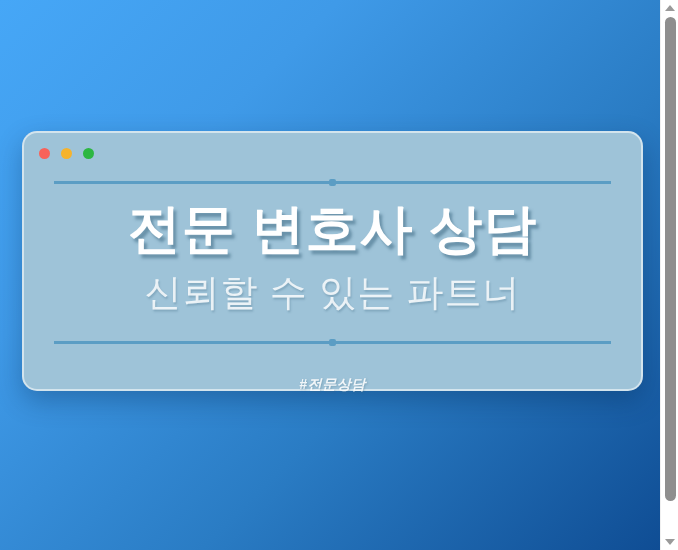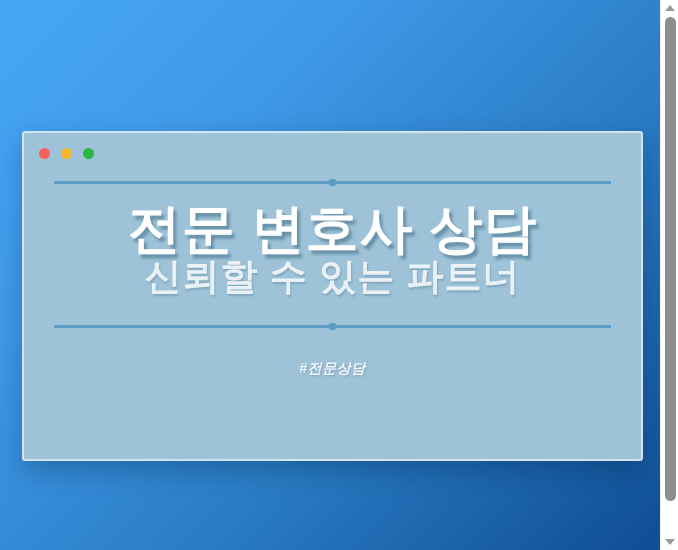--- a/index.html
+++ b/index.html
@@ -25,24 +25,24 @@
     overflow: hidden;
     background: linear-gradient(135deg, #46a7f7 0%, #3f9ae8 28%, #2a7cc4 62%, #0f4d94 100%);
   }
 
   
   #card {
     position: absolute;
     left: 22px;
     top: 131px;
     width: 621px;
-    height: 330px;
+    height: 260px;
     background: #9ec3d8;
     border: 2px solid rgba(255,255,255,0.55);
-    border-radius: 3px;
+    border-radius: 15px;
     box-shadow: 0 10px 26px rgba(3, 38, 76, 0.30);
     padding-left: 38px;
   }
 
   
   #traffic-lights {
     position: absolute;
     left: 15px;
     top: 15px;
     display: flex;
@@ -98,22 +98,23 @@
     font-weight: bold;
     line-height: 1.08;
     color: #ffffff;
     letter-spacing: 1px;
     text-shadow: 3px 4px 3px rgba(61, 104, 130, 0.55);
     white-space: nowrap;
   }
 
   
   #subheadline {
+    margin-top: 16px;
     font-size: 37px;
-    font-weight: bold;
+    font-weight: normal;
     line-height: 1.1;
     color: rgba(255,255,255,0.82);
     letter-spacing: 1px;
     text-shadow: 1px 2px 2px rgba(61, 104, 130, 0.30);
     white-space: nowrap;
   }
   #spacer-sub { flex: 0 0 auto; height: 27px; }
 
   
   #hashtag {

